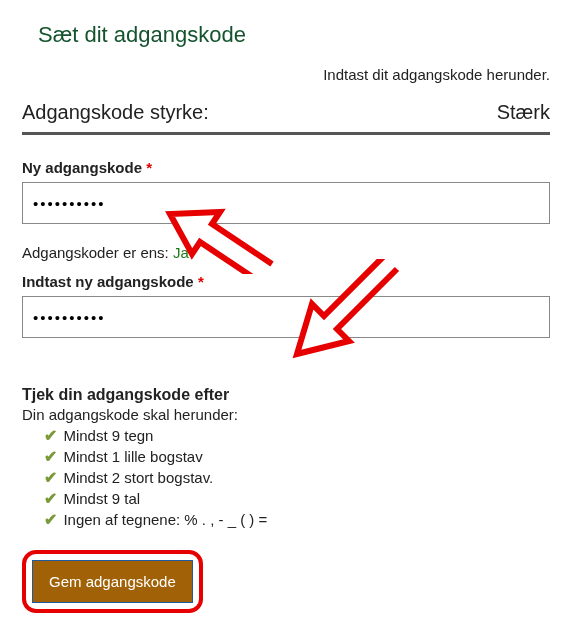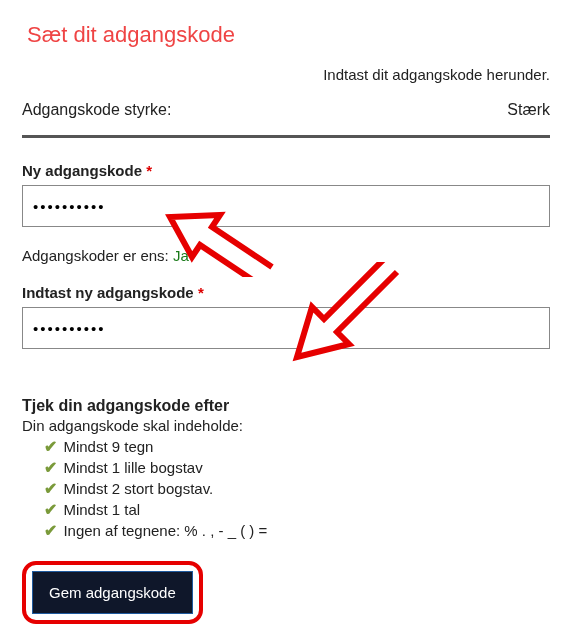--- a/index.html
+++ b/index.html
@@ -7,56 +7,56 @@
       font-family: Arial, Helvetica, sans-serif;
       margin: 0;
       padding: 22px;
       width: 572px;
       color: #222;
       background: #fff;
     }
     h1.title {
       font-size: 22px;
       font-weight: 400;
-      margin: 0 0 18px 5px;
-      color: #ef4444;
+      margin: 0 0 18px 16px;
+      color: #14532d;
     }
     .intro {
       font-size: 15px;
       margin-bottom: 18px;
       text-align: right;
     }
     .strength-row {
       display: flex;
       justify-content: space-between;
       align-items: baseline;
-      font-size: 16px;
+      font-size: 20px;
       border-bottom: 3px solid #555;
-      padding-bottom: 16px;
+      padding-bottom: 8px;
       margin-bottom: 24px;
     }
     .strength-value { font-weight: normal; }
     .field-label {
       font-size: 15px;
       font-weight: bold;
       margin-bottom: 6px;
     }
     .required { color: #d00; }
     .password-input {
       width: 100%;
       height: 42px;
       border: 1px solid #888;
       padding: 8px 10px;
       font-size: 15px;
       letter-spacing: 2px;
       margin-bottom: 20px;
     }
     .match-row {
       font-size: 15px;
-      margin-bottom: 20px;
+      margin-bottom: 12px;
     }
     .match-value { color: #1a7a1a; }
     .check-heading {
       font-size: 16px;
       font-weight: bold;
       margin-top: 28px;
       margin-bottom: 2px;
     }
     .check-sub {
       font-size: 15px;
@@ -79,21 +79,21 @@
       font-weight: bold;
       font-size: 16px;
     }
     .submit-wrap {
       display: inline-block;
       border: 4px solid #e60000;
       border-radius: 14px;
       padding: 6px;
     }
     .submit-btn {
-      background: #0f172a;
+      background: #a16207;
       color: #fff;
       border: 1px solid #1f5a9e;
       padding: 12px 16px;
       font-size: 15px;
       cursor: pointer;
     }
     .arrow {
       position: absolute;
       pointer-events: none;
     }
@@ -140,38 +140,38 @@
 
   <svg class="arrow" style="left:265px; top:100px;" width="120" height="110" viewBox="0 0 120 110">
     <g fill="none" stroke="#e60000" stroke-width="6" stroke-linejoin="miter">
       <path d="M 110 10 L 50 70 L 62 82 L 10 95 L 25 45 L 37 57 L 97 -3" fill="#fff"></path>
     </g>
   </svg>
 
 </div>
 
 <div class="check-heading">Tjek din adgangskode efter</div>
-<div class="check-sub">Din adgangskode skal indeholde:</div>
+<div class="check-sub">Din adgangskode skal herunder:</div>
 
 <ul class="rules">
   <li>
       <span class="check-icon">✔</span>
       <span>Mindst 9 tegn</span>
     </li>
   <li>
       <span class="check-icon">✔</span>
       <span>Mindst 1 lille bogstav</span>
     </li>
   <li>
       <span class="check-icon">✔</span>
       <span>Mindst 2 stort bogstav.</span>
     </li>
   <li>
       <span class="check-icon">✔</span>
-      <span>Mindst 1 tal</span>
+      <span>Mindst 9 tal</span>
     </li>
   <li>
       <span class="check-icon">✔</span>
       <span>Ingen af tegnene: % . , - _ ( ) =</span>
     </li>
 </ul>
 
 <div class="submit-wrap">
   <button class="submit-btn">Gem adgangskode</button>
 </div>

